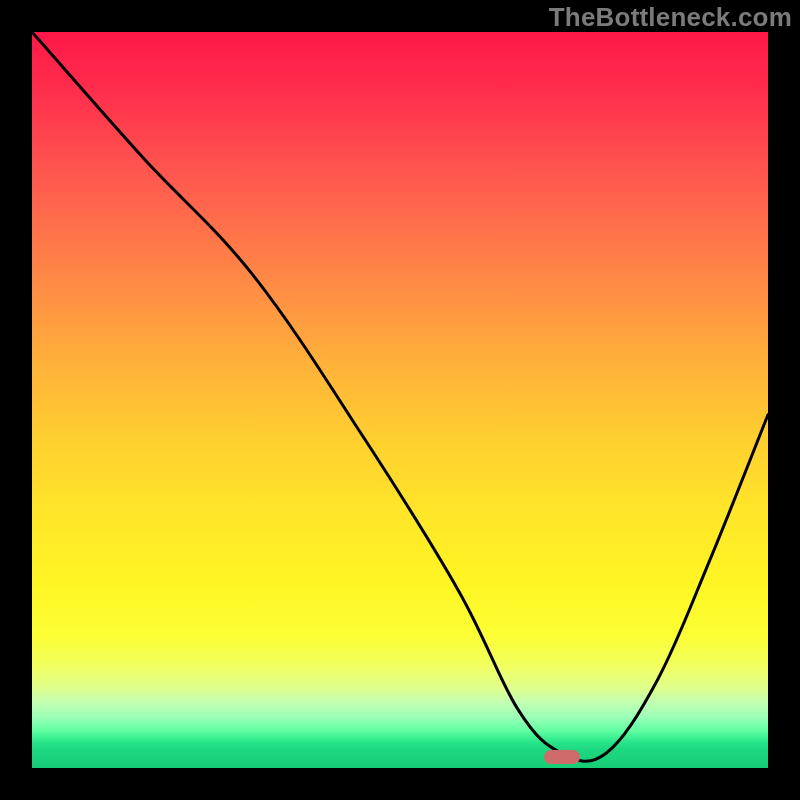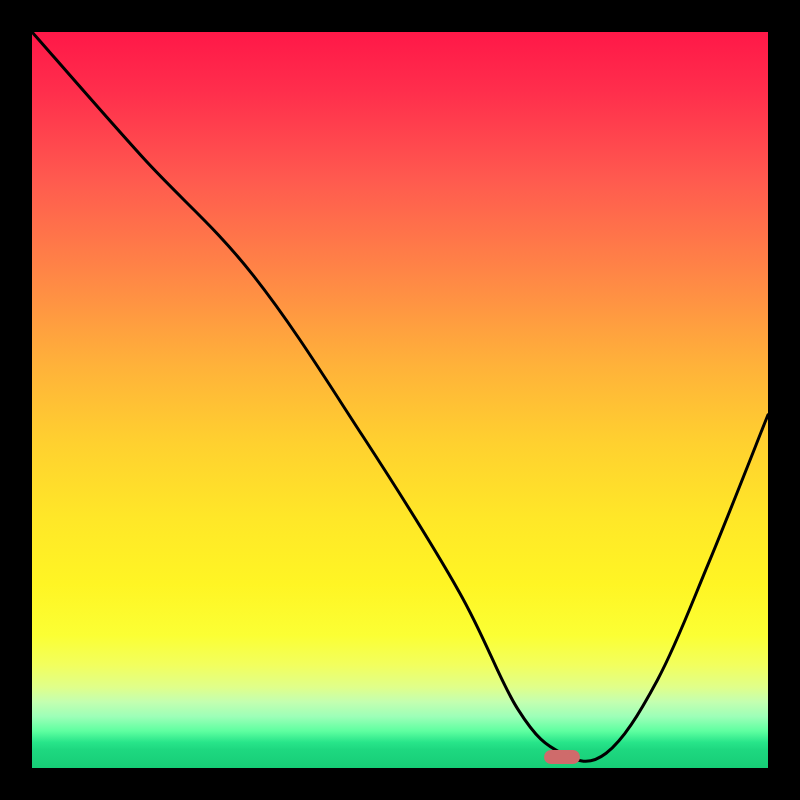--- a/index.html
+++ b/index.html
@@ -65,19 +65,20 @@
   .marker {
     position: absolute;
     background: #cf6b6b;
     border-radius: 999px;
   }
 </style>
 </head>
 <body>
 
 <div class="outer">
+  <div class="watermark">TheBottleneck.com</div>
   <div class="plot">
     <svg class="curve-svg" viewBox="0 0 736 736" preserveAspectRatio="none">
       <path id="curve-path" fill="none" stroke="#000" stroke-width="3" stroke-linecap="round" stroke-linejoin="round" d="M 0.0 0.0 C 19.9 22.5, 70.7 81.4, 110.4 125.1 C 150.1 168.8, 181.1 192.5, 220.8 242.9 C 260.5 293.2, 294.1 347.8, 331.2 404.8 C 368.3 461.8, 399.1 510.3, 426.9 559.4 C 454.7 608.4, 467.2 648.0, 485.8 677.1 C 504.3 706.3, 514.0 713.3, 529.9 721.3 C 545.8 729.2, 556.9 734.5, 574.1 721.3 C 591.3 708.0, 607.1 682.1, 625.6 647.7 C 644.1 613.2, 657.2 577.6, 677.1 529.9 C 697.0 482.2, 725.4 409.2, 736.0 382.7"></path>
     </svg>
     <div id="marker" class="marker" style="width: 36.8px; height: 14.72px; left: 511.52px; top: 717.6px; background: rgb(207, 107, 107);"></div>
   </div>
 </div>
 
 </body></html>

